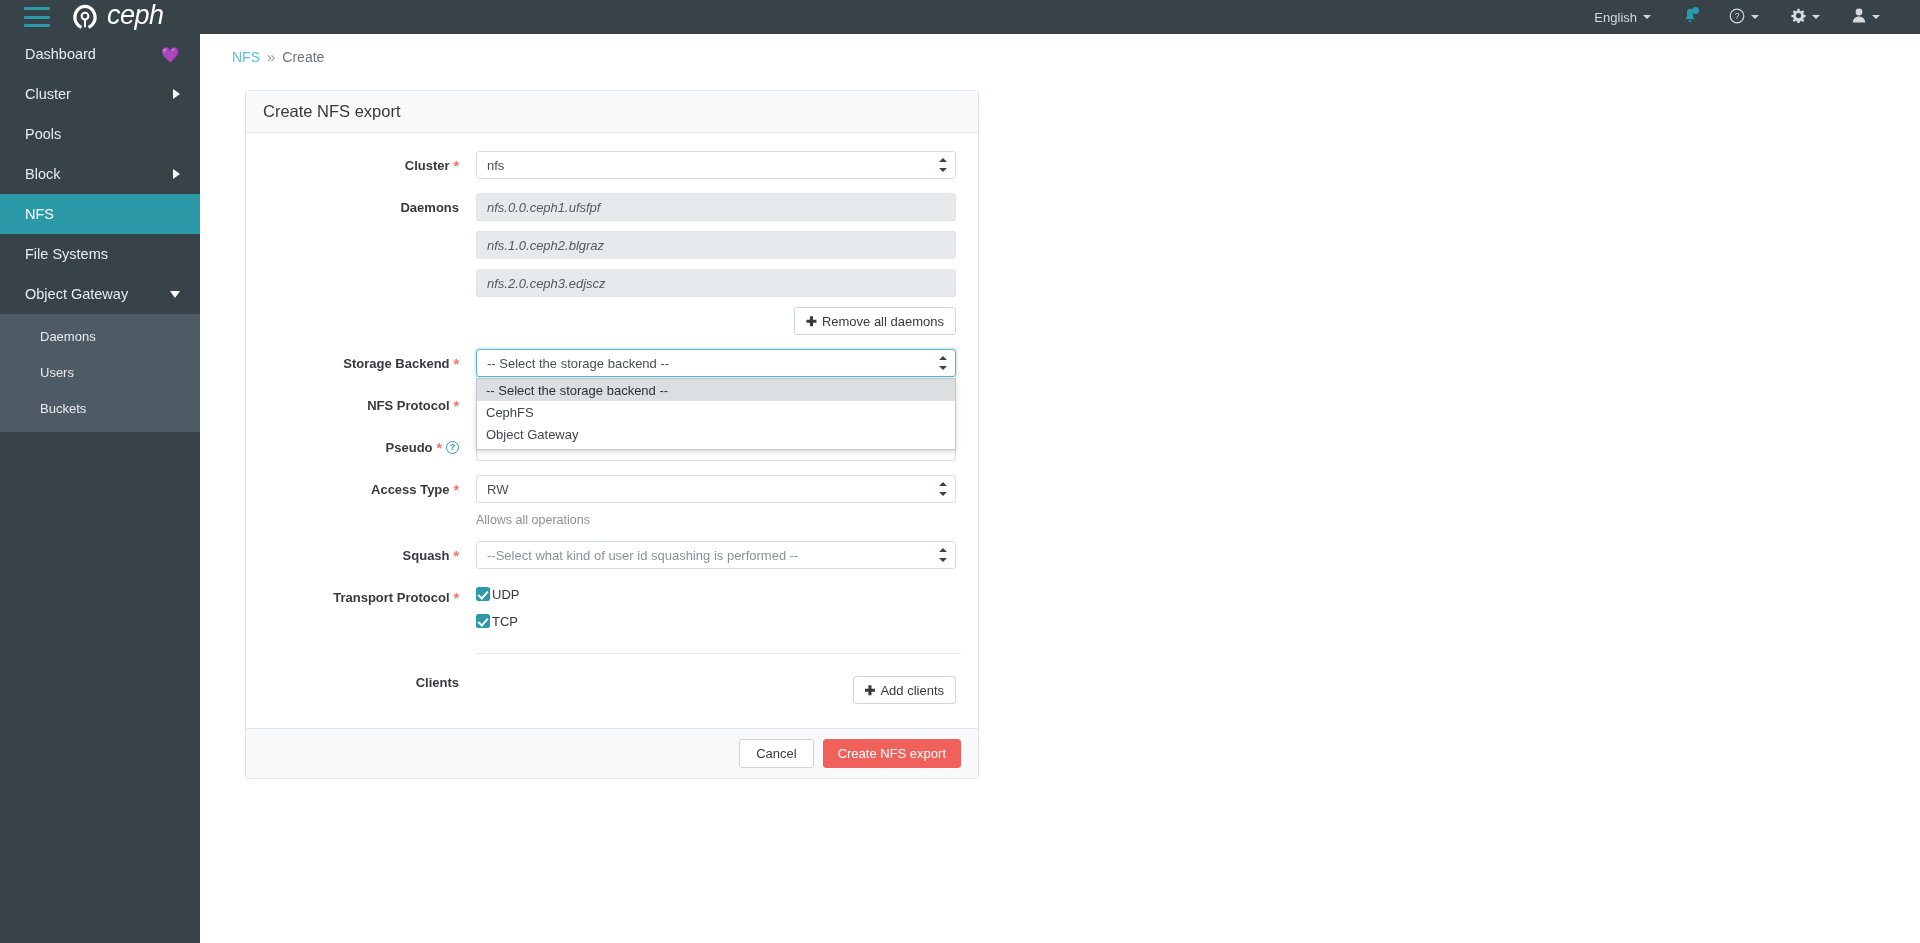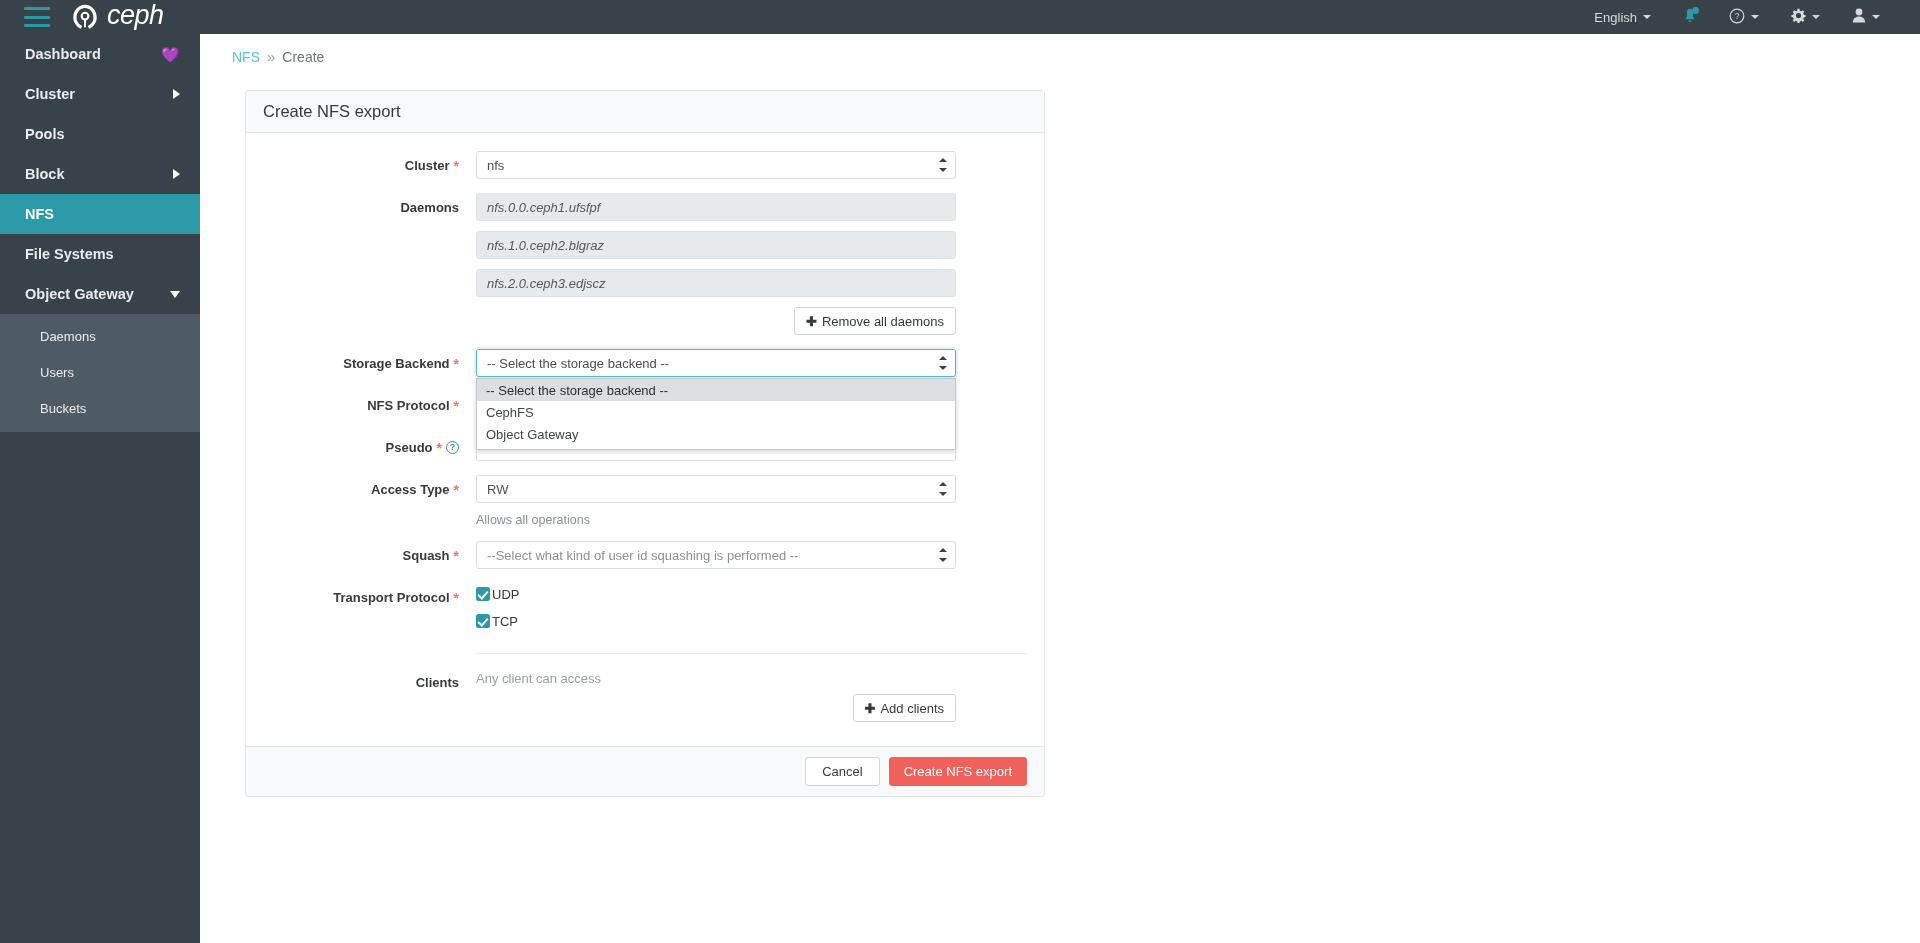--- a/index.html
+++ b/index.html
@@ -63,21 +63,21 @@
     background: #374249;
     z-index: 30;
   }
   .nav-item {
     height: 40px; display: flex; align-items: center;
     padding: 0 20px 0 25px;
     color: #e9ecef; font-size: 14.5px;
     cursor: pointer; position: relative;
   }
   .nav-item.active { background: #2b99a8; color: #ffffff; }
-  .nav-item .nav-label { flex: 1; font-weight: bold; }
+  .nav-item .nav-label { flex: 1; }
   .chev-right {
     width: 0; height: 0;
     border-top: 5px solid transparent;
     border-bottom: 5px solid transparent;
     border-left: 7px solid #ffffff;
   }
   .chev-down {
     width: 0; height: 0;
     border-left: 5px solid transparent;
     border-right: 5px solid transparent;
@@ -100,21 +100,21 @@
     padding: 14px 0 0 32px; font-size: 14px; color: #777f84;
     display: flex; align-items: center; gap: 7px;
   }
   .bc-link { color: #5bc0d4; cursor: pointer; }
   .bc-sep { color: #9aa1a6; font-size: 15px; }
   .bc-cur { color: #6c757d; }
 
   
   .card {
     position: absolute; top: 56px; left: 45px;
-    width: 800px;
+    width: 734px;
     background: #ffffff;
     border: 1px solid #e3e6e8;
     border-radius: 3px;
   }
   .card-header {
     height: 42px; display: flex; align-items: center;
     padding: 0 17px;
     background: #f7f9fa;
     border-bottom: 1px solid #e3e6e8;
     font-size: 16.5px; color: #373a3c;
@@ -472,21 +472,20 @@
         </div>
       </div>
 
       <div class="divider"></div>
 
       <div class="form-row">
         <div class="form-label">
           <span>Clients</span>
         </div>
         <div class="form-control-area">
-          <div class="clients-text">Any client can access</div>
           <div class="clients-action">
             <button class="btn">
               <span class="plus">✚</span>
               <span>Add clients</span>
             </button>
           </div>
         </div>
       </div>
 
     </div>

